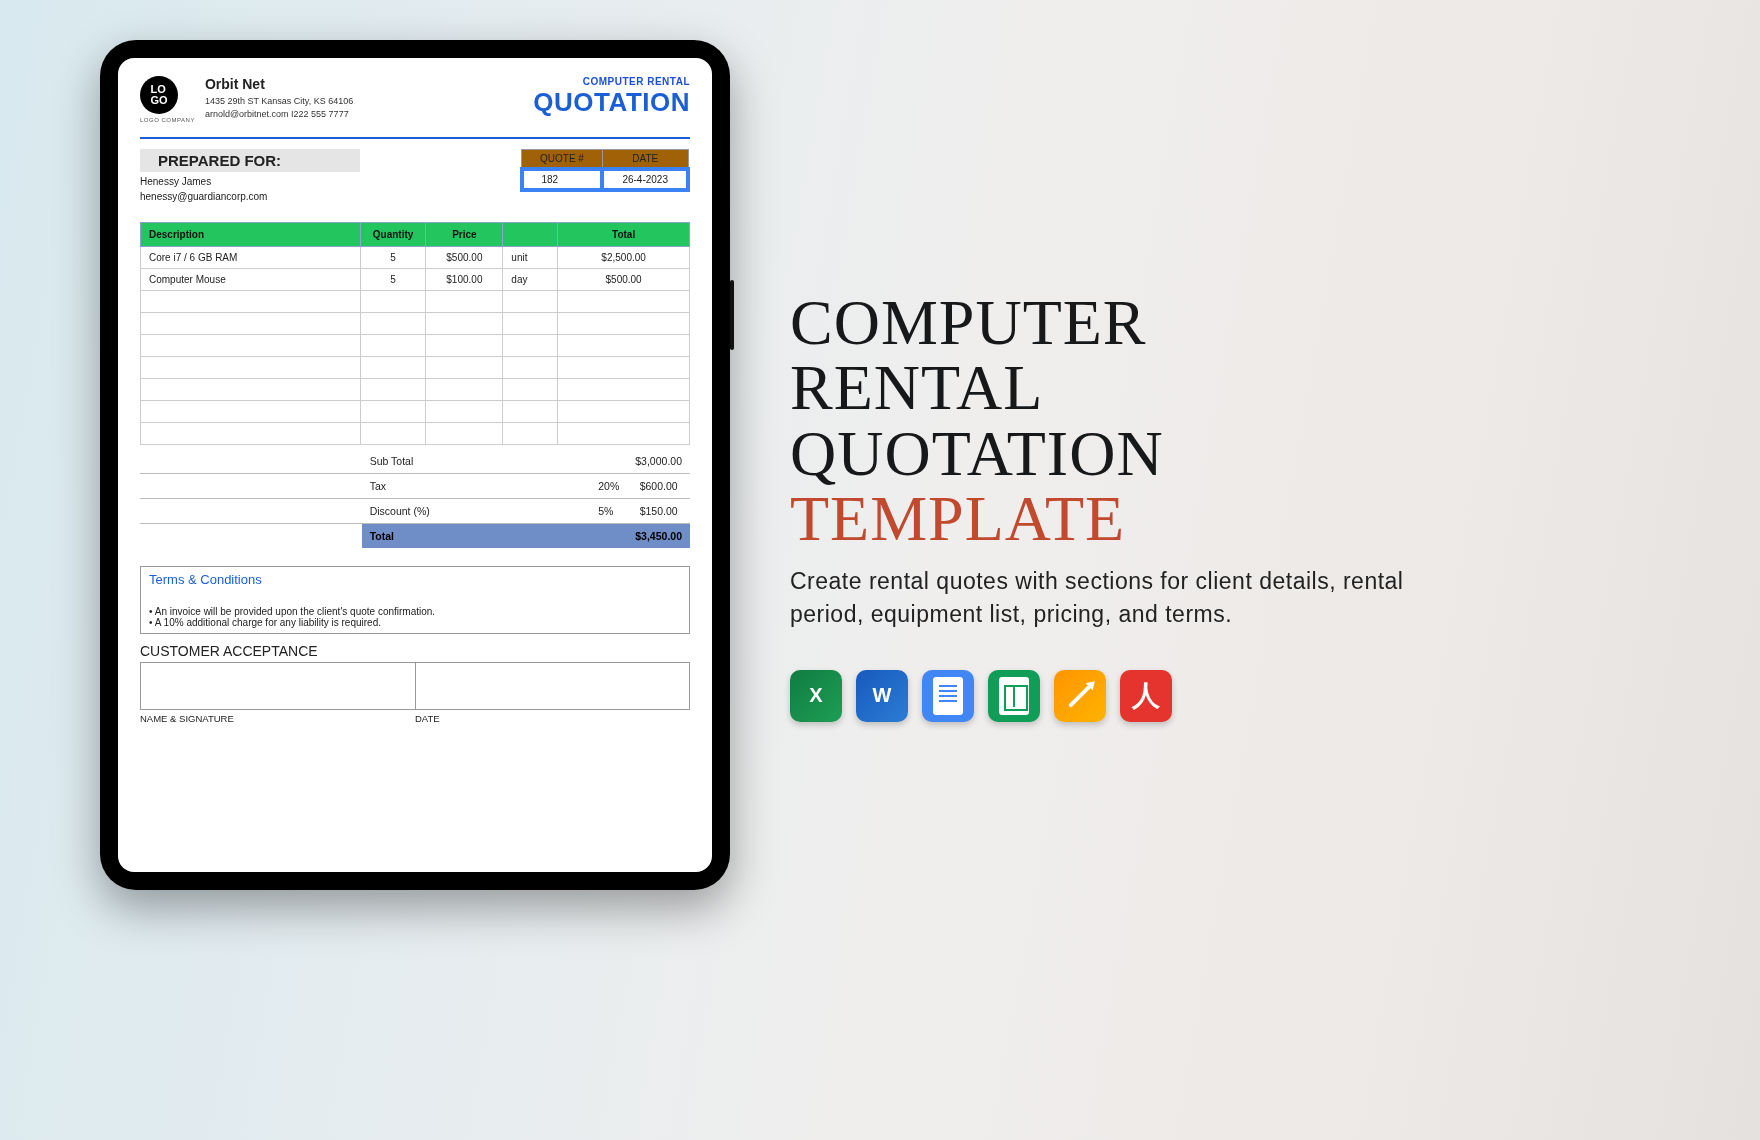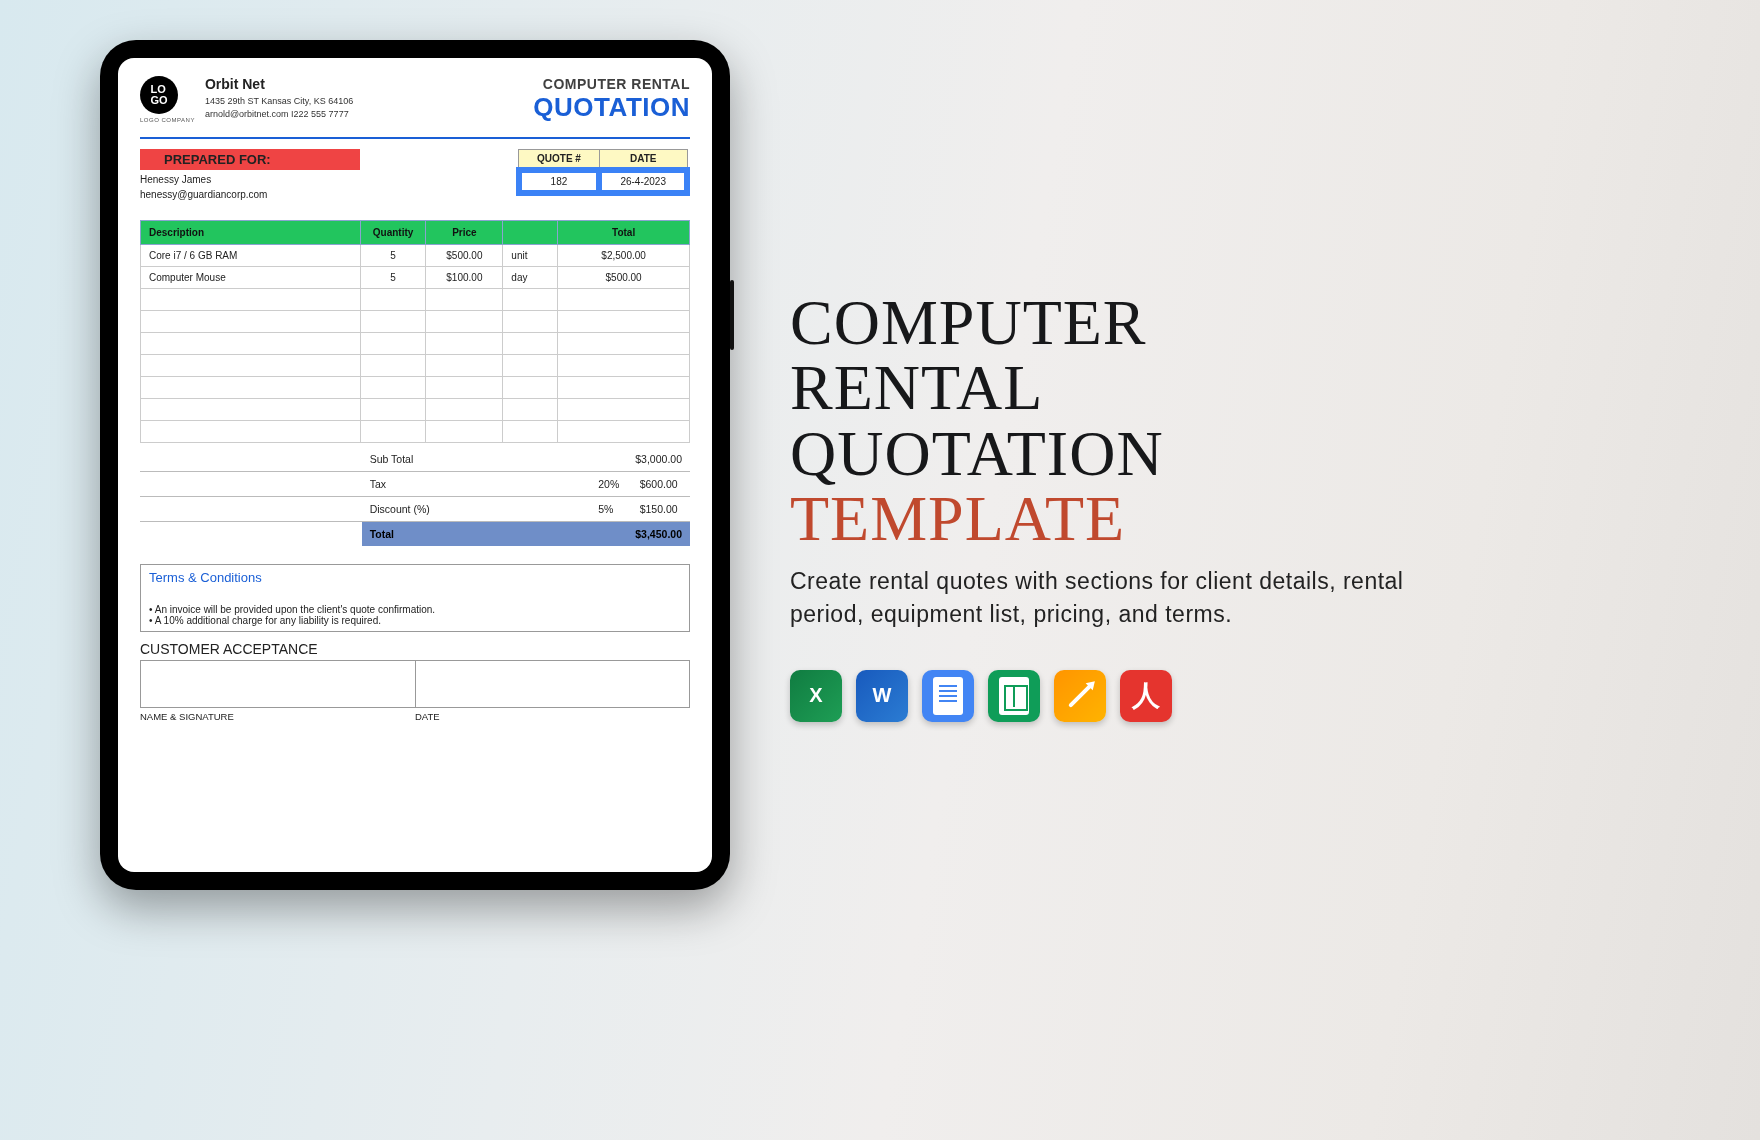--- a/index.html
+++ b/index.html
@@ -45,30 +45,30 @@
   .doc-header { display: flex; justify-content: space-between; align-items: flex-start; padding-bottom: 8px; }
   .logo-block { display:flex; gap:10px; align-items:flex-start;}
   .logo-circle {
     width: 38px; height: 38px; border-radius: 50%; background:#000; color:#fff;
     display:flex; align-items:center; justify-content:center; font-weight:bold; font-size:11px; line-height:1;
   }
   .logo-text { font-size:6px; letter-spacing:0.5px; text-align:center; color:#555; margin-top:3px;}
   .company-name { font-weight:bold; font-size:14px; margin-bottom:3px;}
   .company-meta { font-size:9px; color:#333; line-height:1.4;}
   .title-block { text-align:right; }
-  .title-small { color:#404040; font-weight:bold; font-size:14px; letter-spacing:0.5px;}
+  .title-small { color:#1d4ed8; font-weight:bold; font-size:10px; letter-spacing:0.5px;}
   .title-big { color:#1a5fd6; font-weight:900; font-size:26px; letter-spacing:0.5px;}
   .hr-blue { border:none; border-top:2px solid #1a5fd6; margin:6px 0 10px;}
   .meta-row { display:flex; justify-content:space-between; align-items:flex-start;}
   .prep-block { width:220px;}
-  .prep-label { background:#ef4444; font-size:13px; font-weight:bold; padding:3px 24px; margin-bottom:3px;}
+  .prep-label { background:#e5e5e5; font-size:15px; font-weight:bold; padding:3px 18px; margin-bottom:3px;}
   .prep-line { font-size:10px; line-height:1.45; }
   .quote-table { border-collapse:collapse; font-size:10px;}
-  .quote-table th { background:#fef9c3; border:1px solid #999; padding:3px 18px; font-weight:bold;}
-  .quote-table td { border:6px solid #3b82f6; padding:3px 18px; text-align:center;}
+  .quote-table th { background:#a16207; border:1px solid #999; padding:3px 18px; font-weight:normal;}
+  .quote-table td { border:4px solid #3b82f6; padding:3px 18px; }
   .items-table { width:100%; border-collapse:collapse; margin-top:18px; font-size:10px;}
   .items-table thead th { background:#22c55e; color:#111; font-weight:bold; padding:6px 8px; text-align:left; border:1px solid #8aa3d0;}
   .items-table thead th.c-qty,.items-table thead th.c-price{ text-align:center;}
   .items-table thead th.c-total{ text-align:center;}
   .items-table tbody td { border:1px solid #ccc; padding:5px 8px; height:22px;}
   .items-table tbody td.c-qty,.items-table tbody td.c-price,.items-table tbody td.c-unit{ text-align:center;}
   .items-table tbody td.c-total{ text-align:center;}
   .totals { margin-top:4px;}
   .totals table { width:100%; border-collapse:collapse; font-size:10.5px;}
   .totals td { padding:6px 8px;}

